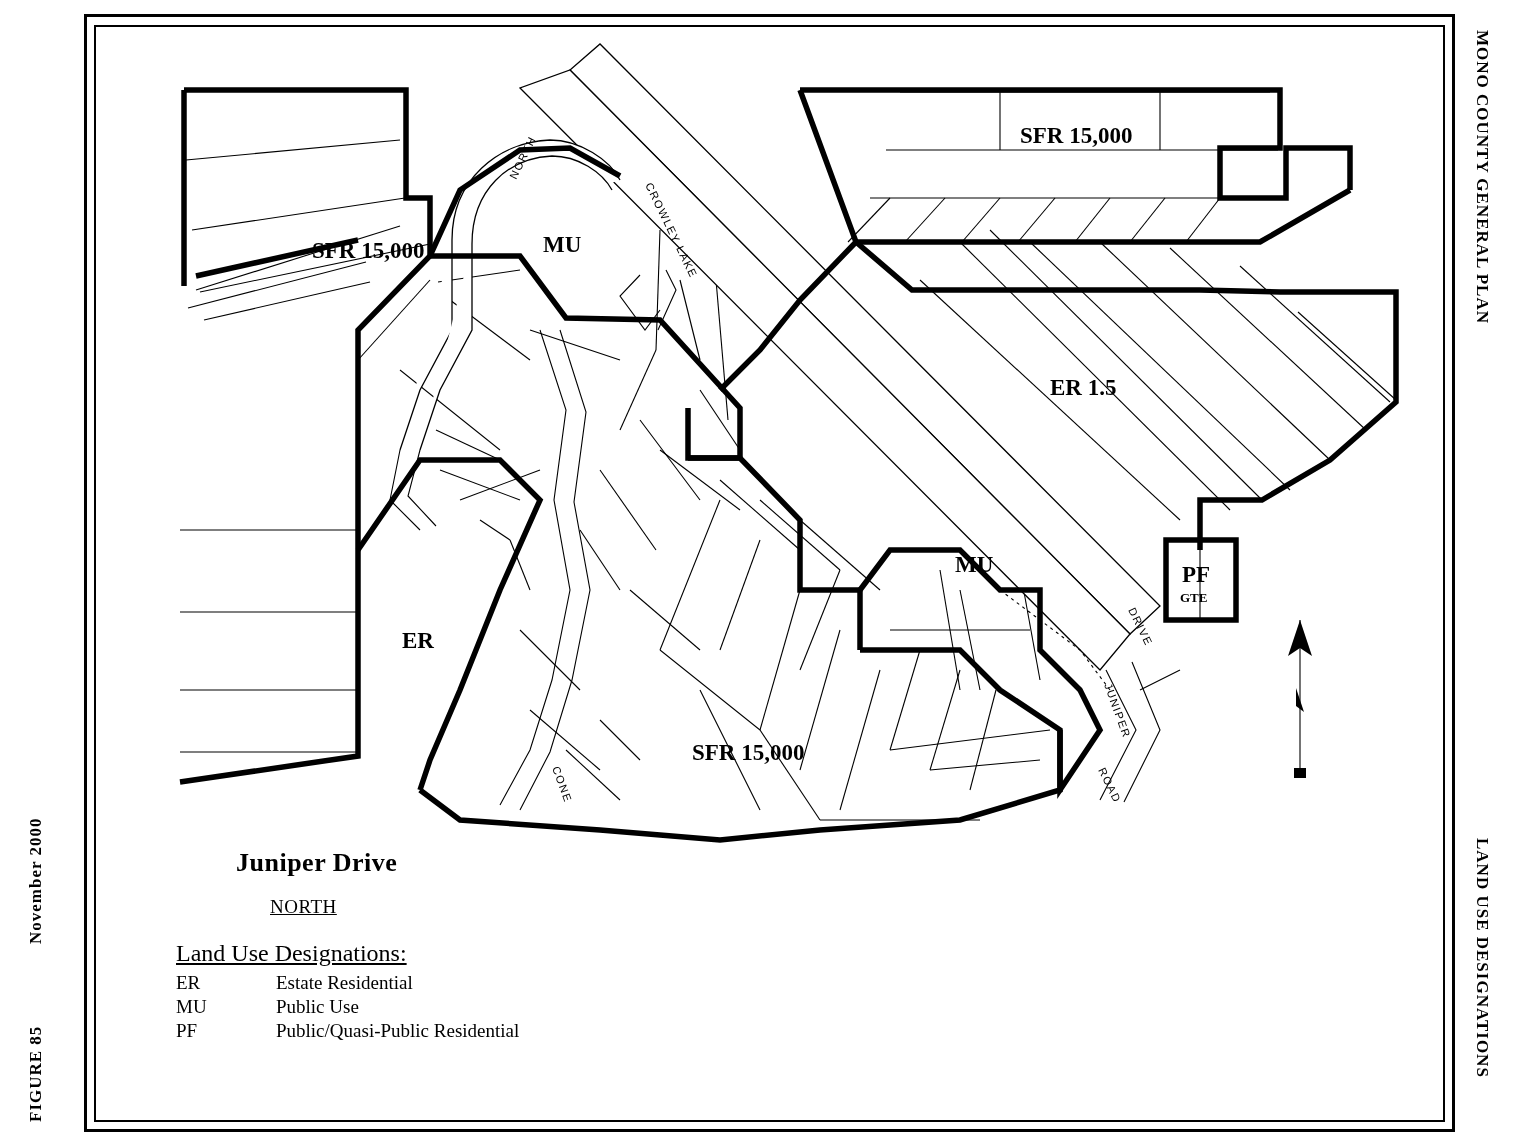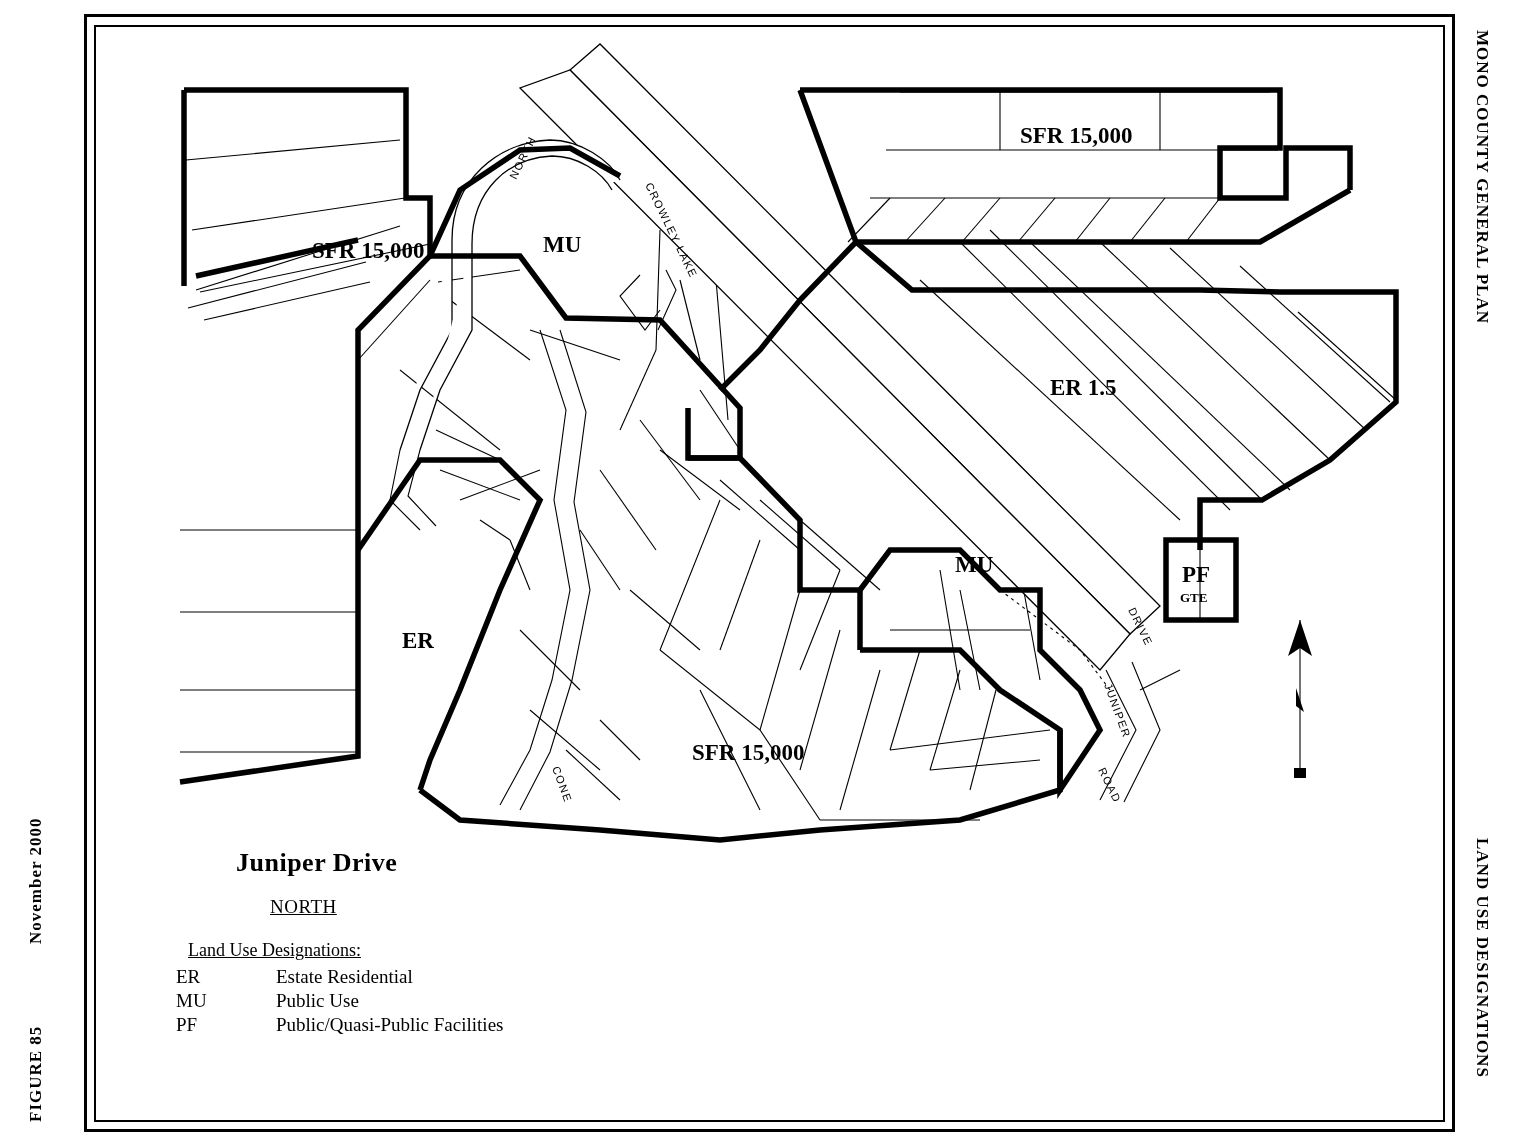--- a/index.html
+++ b/index.html
@@ -116,22 +116,22 @@
     margin: 0 0 18px 66px;
     letter-spacing: 0.5px;
   }
   .legend-word {
     font-size: 19px;
     margin: 0 0 22px 100px;
     text-decoration: underline;
     letter-spacing: 0.5px;
   }
   .legend-sub {
-    font-size: 18px;
-    margin: 0 0 4px 18px;
+    font-size: 24px;
+    margin: 0 0 4px 6px;
     text-decoration: underline;
   }
   table.legend-table {
     border-collapse: collapse;
     margin-left: 6px;
   }
   table.legend-table td {
     font-size: 19px;
     padding: 1px 0;
     vertical-align: top;
@@ -340,19 +340,19 @@
           <tr>
         <td class="abbr">ER</td>
         <td>Estate Residential</td>
       </tr>
       <tr>
         <td class="abbr">MU</td>
         <td>Public Use</td>
       </tr>
       <tr>
         <td class="abbr">PF</td>
-        <td>Public/Quasi-Public Facilities</td>
+        <td>Public/Quasi-Public Residential</td>
       </tr>
     </tbody>
       </table>
   </div>
 
 </div>
 
 </body></html>

